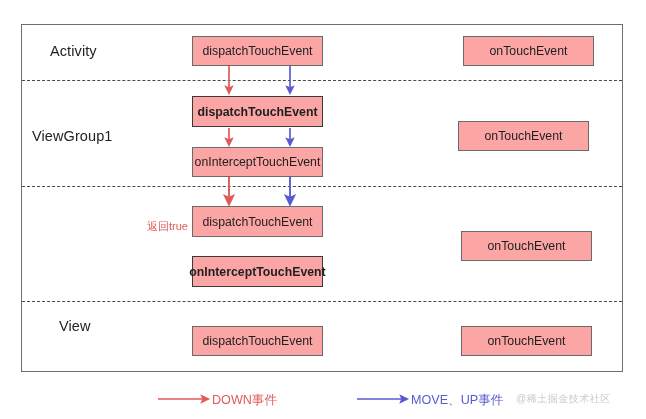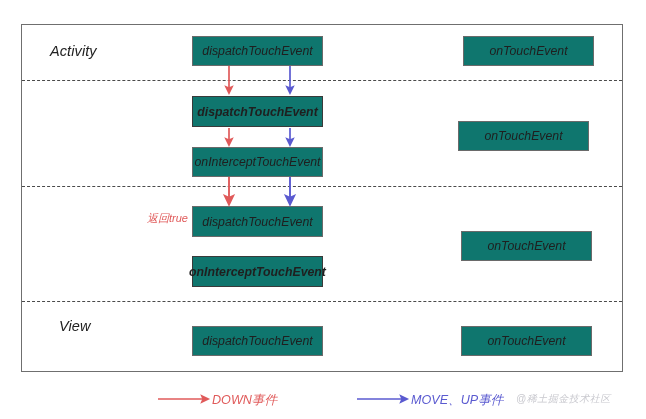--- a/index.html
+++ b/index.html
@@ -12,21 +12,20 @@
     height: 419px;
     position: relative;
     font-family: "Liberation Sans", "DejaVu Sans", sans-serif;
     overflow: hidden;
   }
   #stage {
     position: absolute;
     left: 0; top: 0;
     width: 610px;
     height: 419px;
-    font-style: italic;
   }
   
   .outer-frame {
     position: absolute;
     left: 21px;
     top: 24px;
     width: 602px;
     height: 348px;
     border: 1.6px solid #6f6f6f;
     box-sizing: border-box;
@@ -46,21 +45,21 @@
     color: #222222;
     font-size: 14.5px;
     letter-spacing: 0.1px;
     white-space: nowrap;
   }
   
   .mbox {
     position: absolute;
     box-sizing: border-box;
     border: 1.4px solid #6a6a6a;
-    background: #0f766e;
+    background: #fca5a5;
     color: #1f1f1f;
     font-size: 12.3px;
     display: flex;
     align-items: center;
     justify-content: center;
     white-space: nowrap;
   }
   .mbox.bold {
     border-width: 1.9px;
     border-color: #3a3a3a;
@@ -99,30 +98,31 @@
 
 <div id="stage">
 
   <div class="outer-frame"></div>
 
   <div class="divider" style="top:80px;"></div>
   <div class="divider" style="top:186px;"></div>
   <div class="divider" style="top:301px;"></div>
 
   <div class="layer-label" style="left:50px;  top:43px;">Activity</div>
+  <div class="layer-label" style="left:32px;  top:128px;">ViewGroup1</div>
   <div class="layer-label" style="left:59px;  top:318px;">View</div>
 
   <div class="mbox" style="left:192px; top:36px; width:131px; height:30px;">dispatchTouchEvent</div>
   <div class="mbox" style="left:463px; top:36px; width:131px; height:30px;">onTouchEvent</div>
 
   <div class="mbox bold" style="left:192px; top:96px; width:131px; height:31px;">dispatchTouchEvent</div>
   <div class="mbox" style="left:192px; top:147px; width:131px; height:30px;">onInterceptTouchEvent</div>
   <div class="mbox" style="left:458px; top:121px; width:131px; height:30px;">onTouchEvent</div>
 
-  <div class="annot" style="left:147px; top:211px; color:#e05a5a;text-align:center;">返回true</div>
+  <div class="annot" style="left:147px; top:219px; color:#e05a5a;text-align:center;">返回true</div>
   <div class="mbox" style="left:192px; top:206px; width:131px; height:31px;">dispatchTouchEvent</div>
   <div class="mbox bold" style="left:192px; top:256px; width:131px; height:31px;">onInterceptTouchEvent</div>
   <div class="mbox" style="left:461px; top:231px; width:131px; height:30px;">onTouchEvent</div>
 
   <div class="mbox" style="left:192px; top:326px; width:131px; height:30px;">dispatchTouchEvent</div>
   <div class="mbox" style="left:461px; top:326px; width:131px; height:30px;">onTouchEvent</div>
 
   <svg class="overlay" viewBox="0 0 646 419">
     <defs>
       <marker id="ah-red" markerWidth="7" markerHeight="7" refX="3.2" refY="3.3" orient="auto" markerUnits="strokeWidth">

